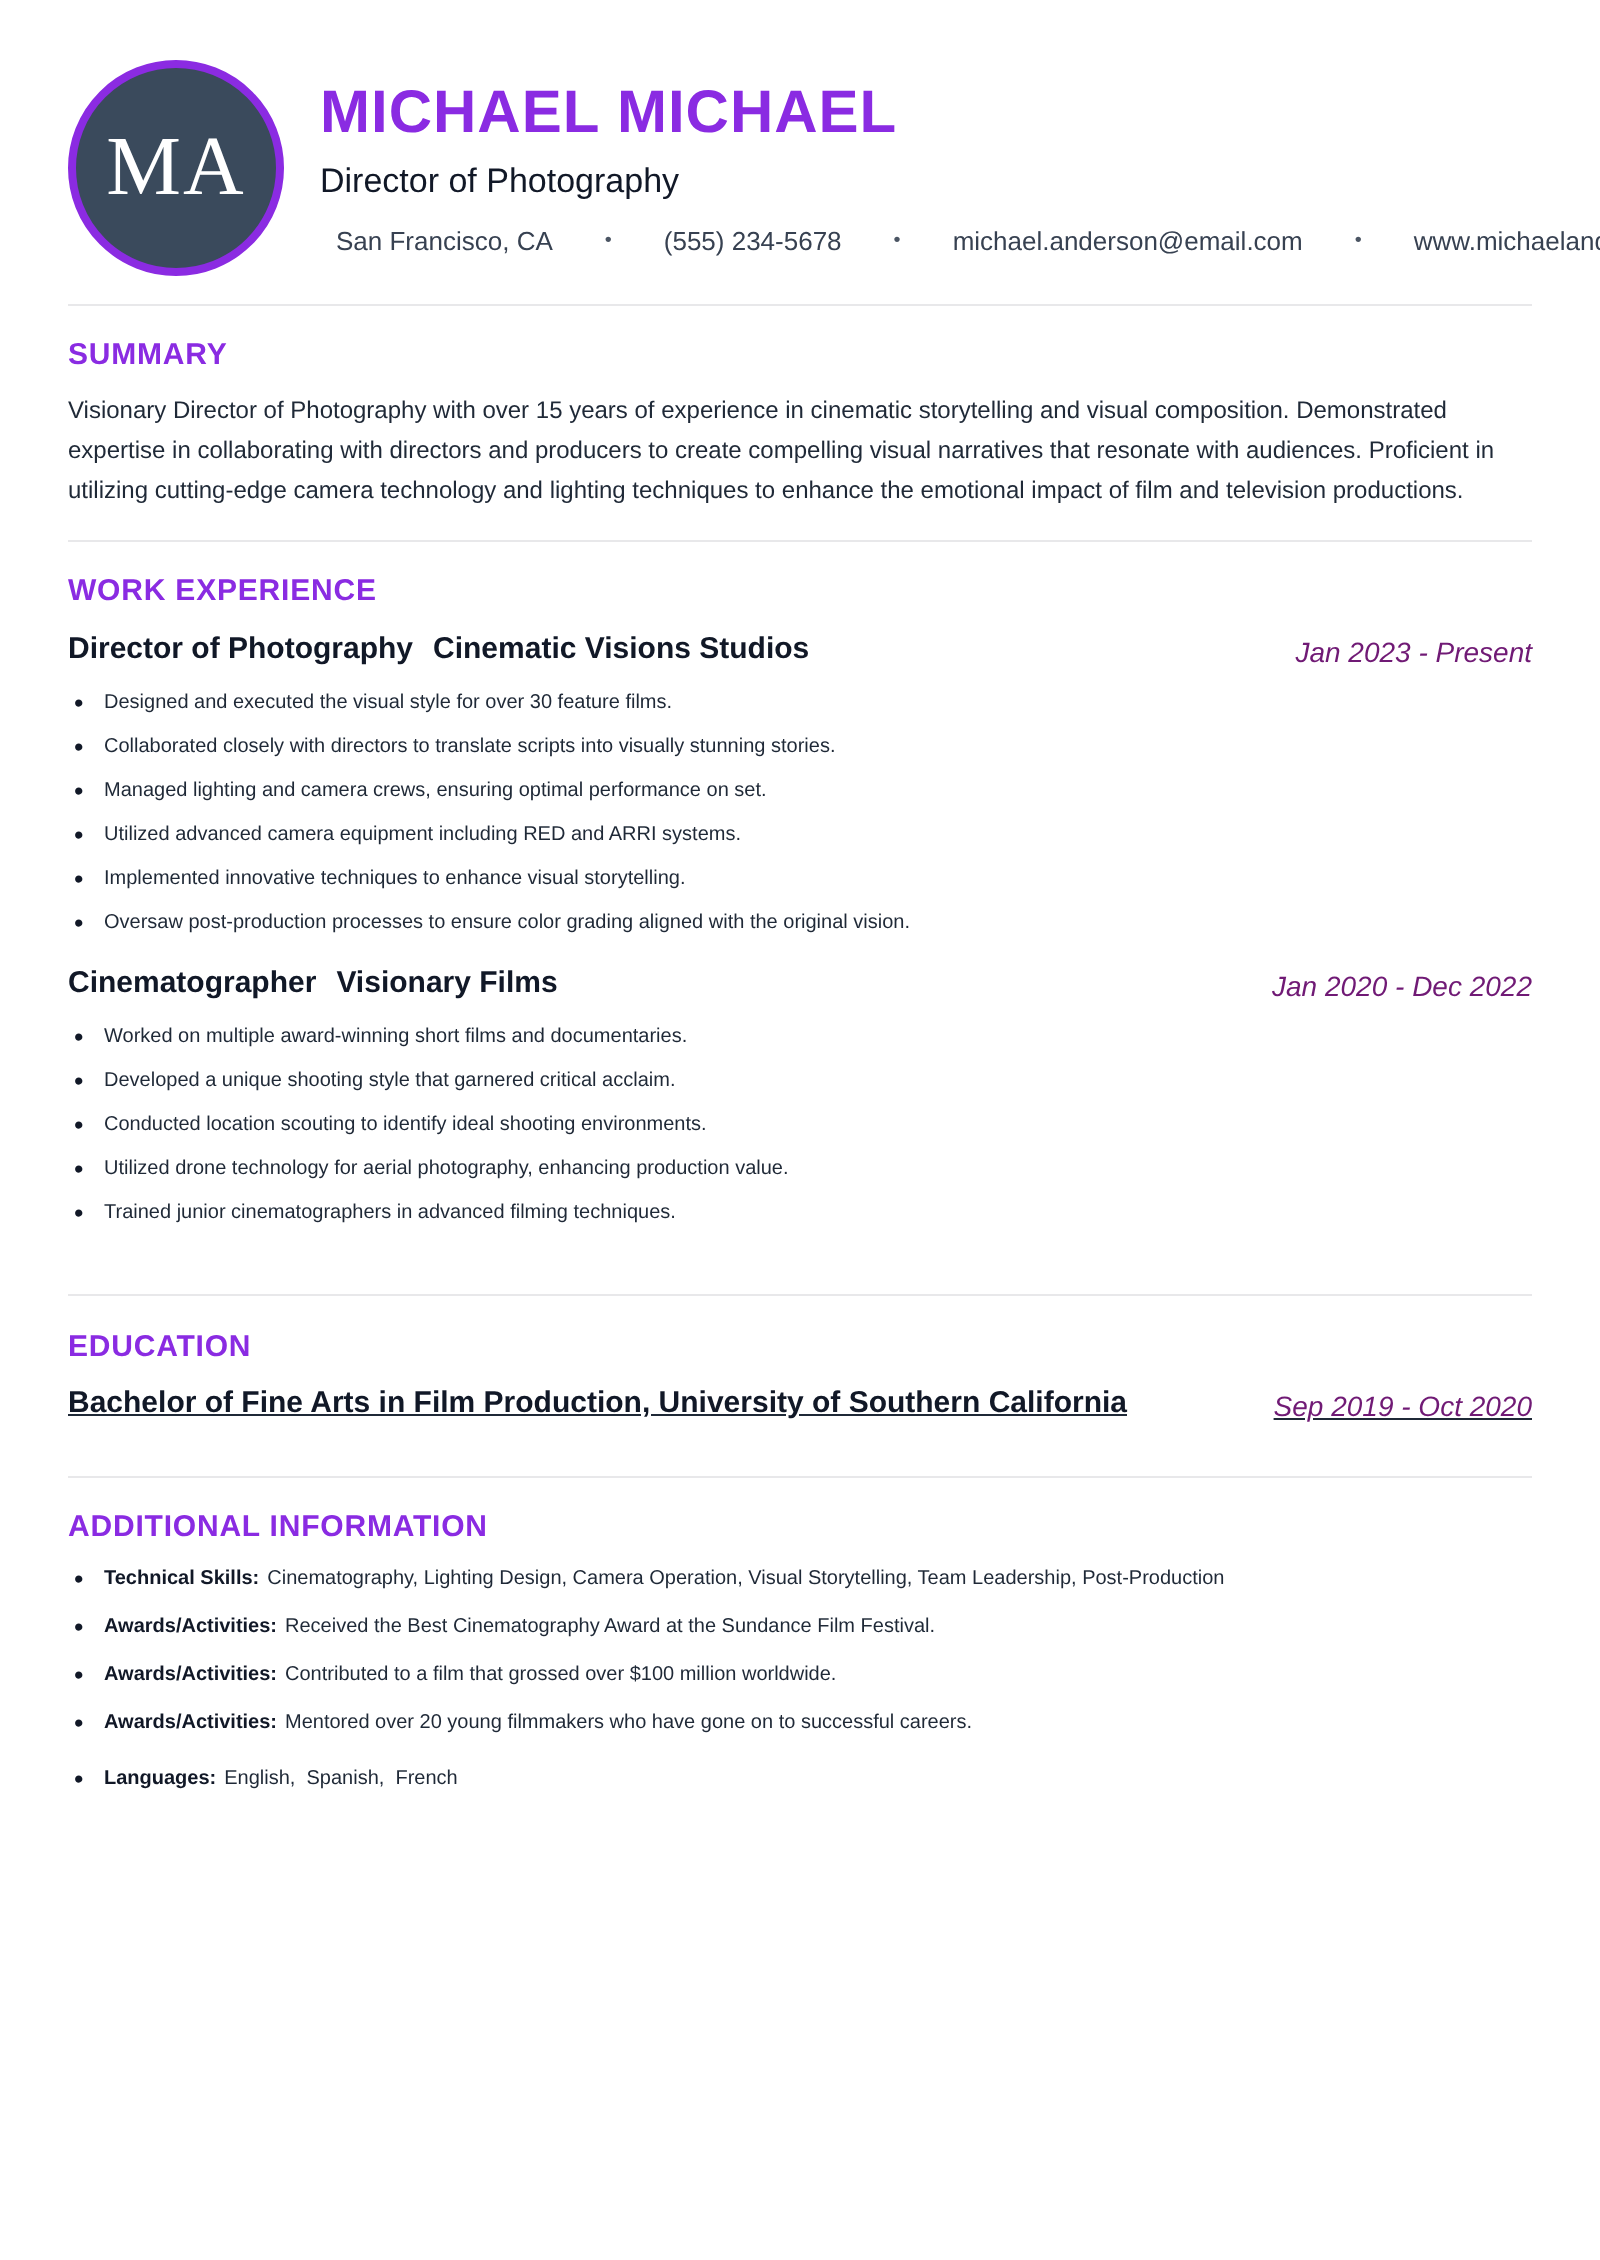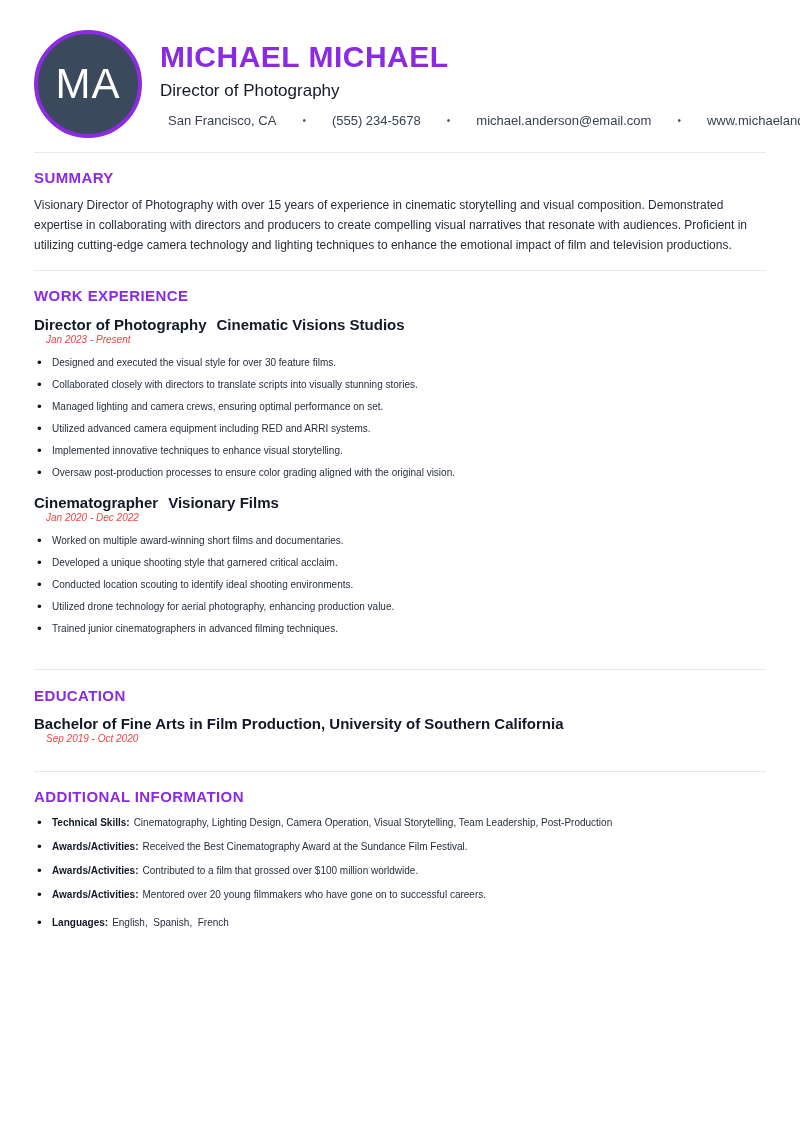--- a/index.html
+++ b/index.html
@@ -14,20 +14,21 @@
   .page { padding: 30px 34px 0 34px; box-sizing: border-box; }
 
   
   .header { display: flex; align-items: center; gap: 18px; margin-bottom: 14px; }
   .avatar {
     width: 100px; height: 100px; border-radius: 50%;
     background: var(--color-avatar_bg, #3a4a5c);
     border: 4px solid var(--color-avatar_ring, #8b2be2);
     display: flex; align-items: center; justify-content: center;
     flex: 0 0 auto;
+    font-family: Liberation Serif, serif;
   }
   .avatar span { color: #ffffff; font-size: 42px; font-weight: 500; letter-spacing: 1px; }
   .name {
     margin: 0; font-size: 30px; font-weight: 800; letter-spacing: 0.5px;
     color: var(--color-accent, #8a2be2); line-height: 1.15;
   }
   .job-title { margin-top: 7px; font-size: 17px; font-weight: 500; color: #111827; }
   .contact-row {
     margin-top: 12px; margin-left: 8px; font-size: 13px; color: #374151;
     display: flex; align-items: center; gap: 26px; white-space: nowrap;
@@ -38,42 +39,42 @@
   .divider { border: none; border-top: 1px solid #e8e8ea; margin: 0; }
 
   
   .section-heading {
     margin: 16px 0 0 0; font-size: 15px; font-weight: 700;
     letter-spacing: 0.4px; color: var(--color-accent, #8a2be2);
   }
   .summary-text { margin: 9px 0 15px 0; font-size: 12px; line-height: 20px; color: #1f2937; }
 
   
-  .entry-header { display: flex; justify-content: space-between; align-items: flex-start; margin-top: 12px; flex-direction: column; }
+  .entry-header { display: flex; justify-content: space-between; align-items: flex-end; margin-top: 12px; }
   .entry-title { font-size: 15px; font-weight: 700; color: #111827; line-height: 18px; }
   .entry-title .company { margin-left: 10px; }
-  .entry-dates { font-size: 10px; font-style: italic; color: #ef4444; white-space: nowrap; padding-left: 12px; }
+  .entry-dates { font-size: 14px; font-style: italic; color: #701a75; white-space: nowrap; padding-left: 12px; }
   .job2 { margin-top: 12px; }
 
   
   .bullets, .info-list { list-style: none; margin: 9px 0 0 0; padding: 0; }
   .bullets li, .info-list li {
     position: relative; padding-left: 18px; font-size: 10px;
     line-height: 18px; margin-bottom: 4px; color: #1f2937;
   }
   .bullets li::before, .info-list li::before {
     content: "\2022"; position: absolute; left: 3px; top: 0;
     color: #111827; font-size: 13.5px;
   }
   .info-list li { margin-bottom: 6px; }
   .info-list .label { font-weight: 700; color: #111827; margin-right: 4px; text-align: center; }
   .info-list .text { white-space: pre-wrap; }
   .info-list li.spaced { margin-top: 10px; }
 
-  .edu-block { margin-bottom: 27px; }
+  .edu-block { margin-bottom: 27px; text-decoration: underline; }
   .work-gap { height: 27px; }
 </style>
 </head>
 <body>
 
 <div class="page">
 
   <header class="header">
     <div class="avatar">
       <span>MA</span>

